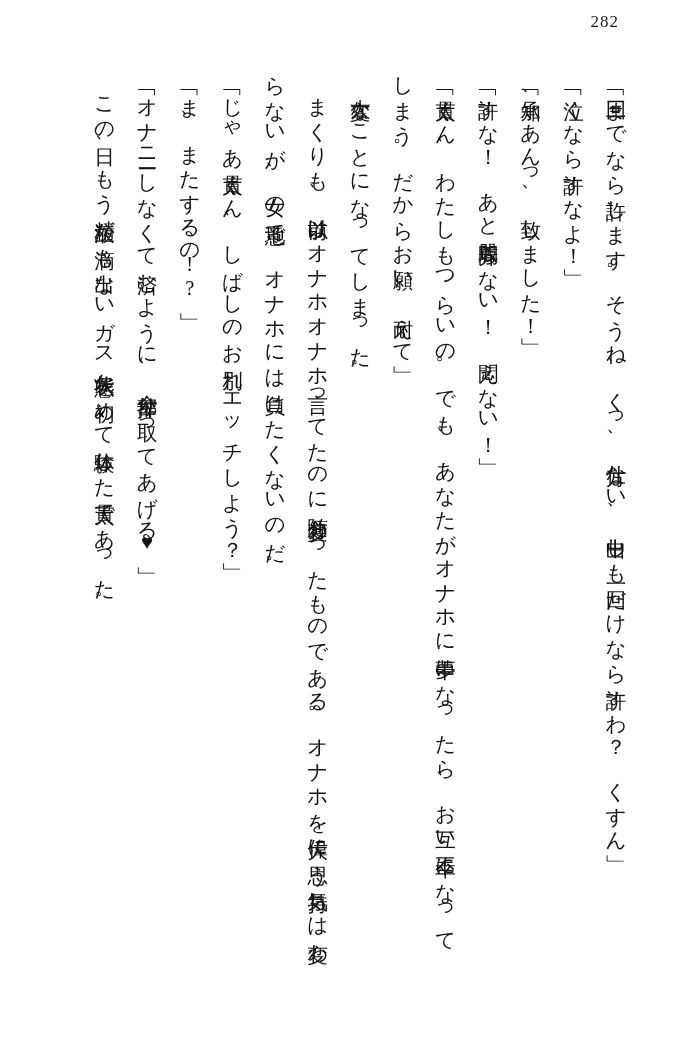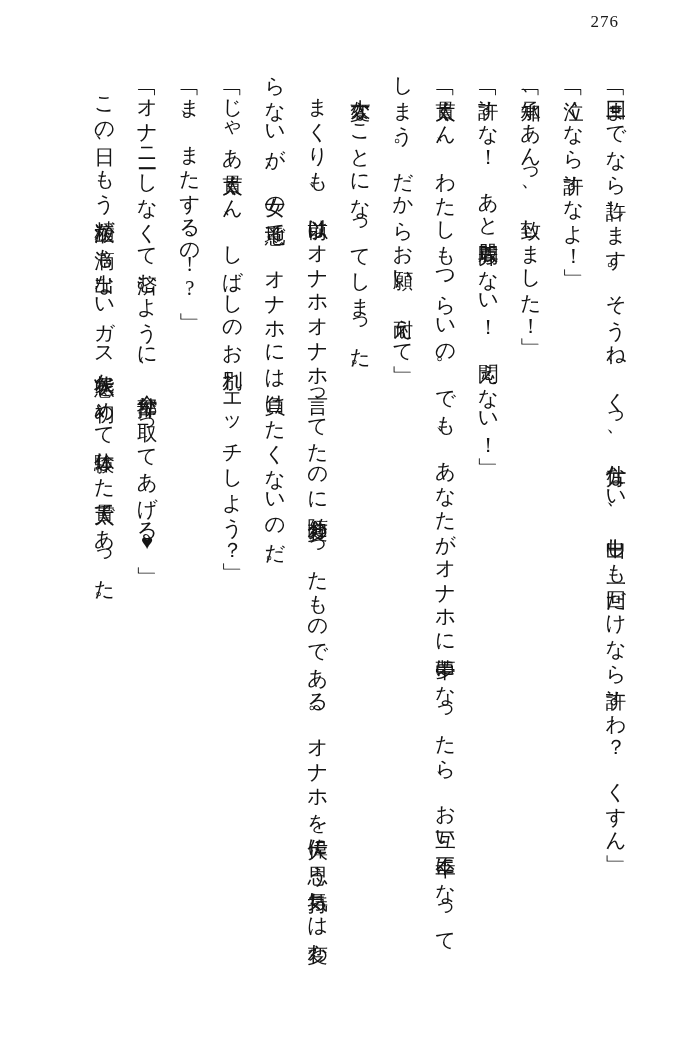--- a/index.html
+++ b/index.html
@@ -53,21 +53,21 @@
   }
   .para.indent {
     text-indent: 1em;
   }
 </style>
 </head>
 <body>
 
 <div class="page">
 
-  <div class="page-number">276</div>
+  <div class="page-number">282</div>
 
   <div class="text-body">
     <p class="para indent">「三回までなら許します。そうね、くっ、仕方ない、中出しも一回だけなら許すわ？　くすん」</p>
     <p class="para indent">「泣くなら許すなよ！」</p>
     <p class="para indent">「承知、あんっ、致しました！」</p>
     <p class="para indent">「許すな！　あと股間弄らない！　悶えない！」</p>
     <p class="para indent">「貫太くん、わたしもつらいの。でも、あなたがオナホに夢中になったら、お互い不幸になってしまう。だからお願い、耐えて」</p>
     <p class="para indent">大変なことになってしまった。</p>
     <p class="para indent">まくりも、以前はオナホオナホ言ってたのに随分変わったものである。オナホを偉大に思う気持ちは変わらないが、女の意地で、オナホには負けたくないのだ。</p>
     <p class="para indent">「じゃあ貫太くん、しばしのお別れエッチしよう？」</p>

